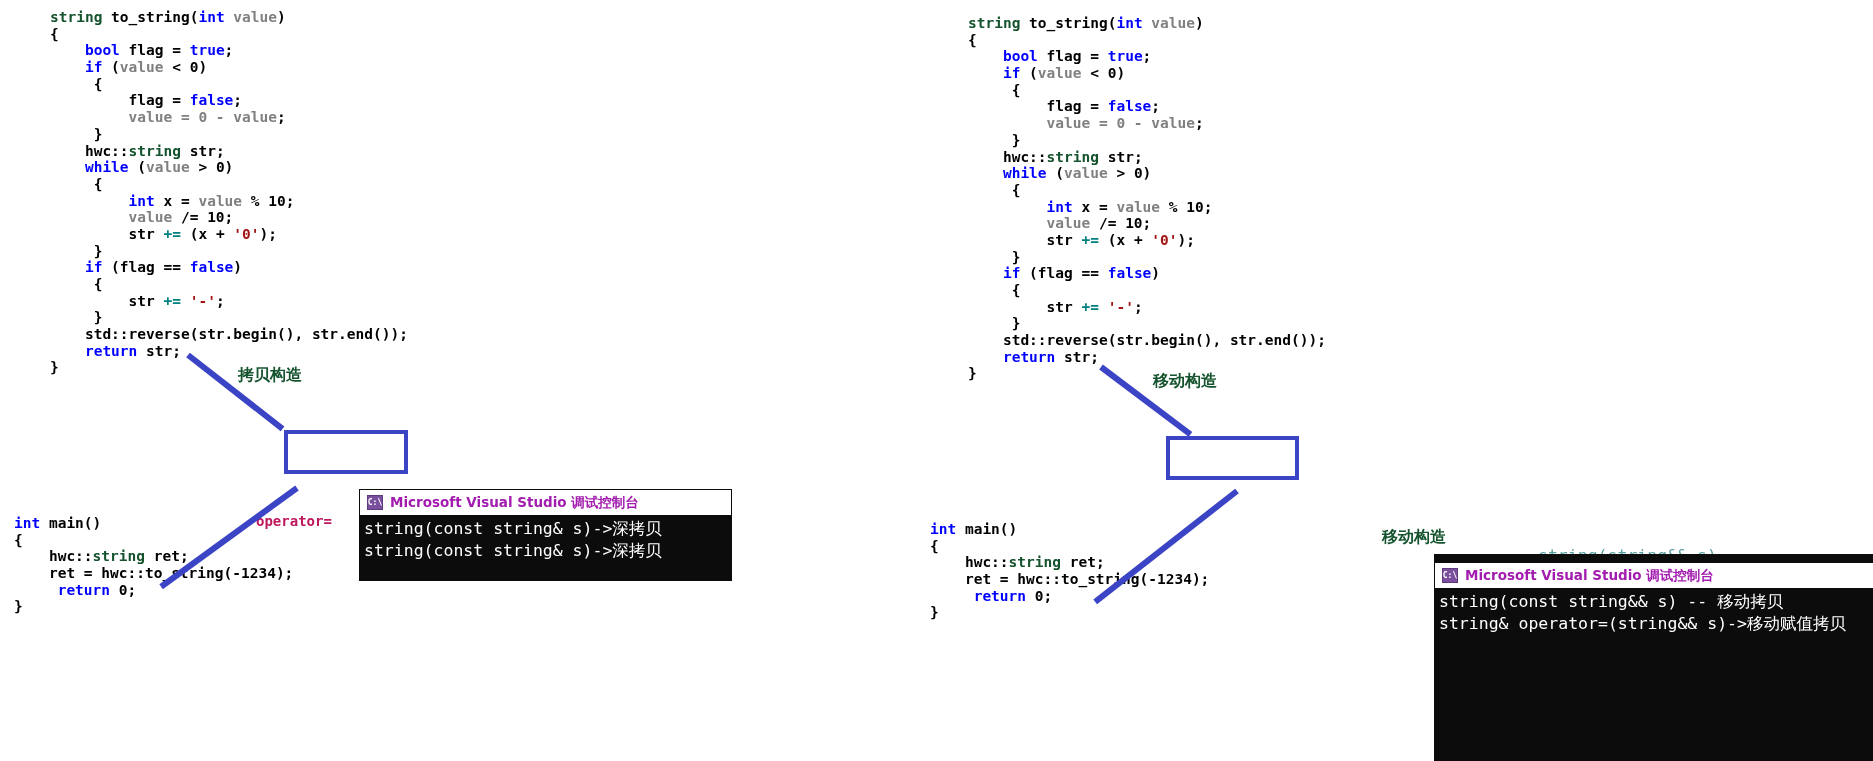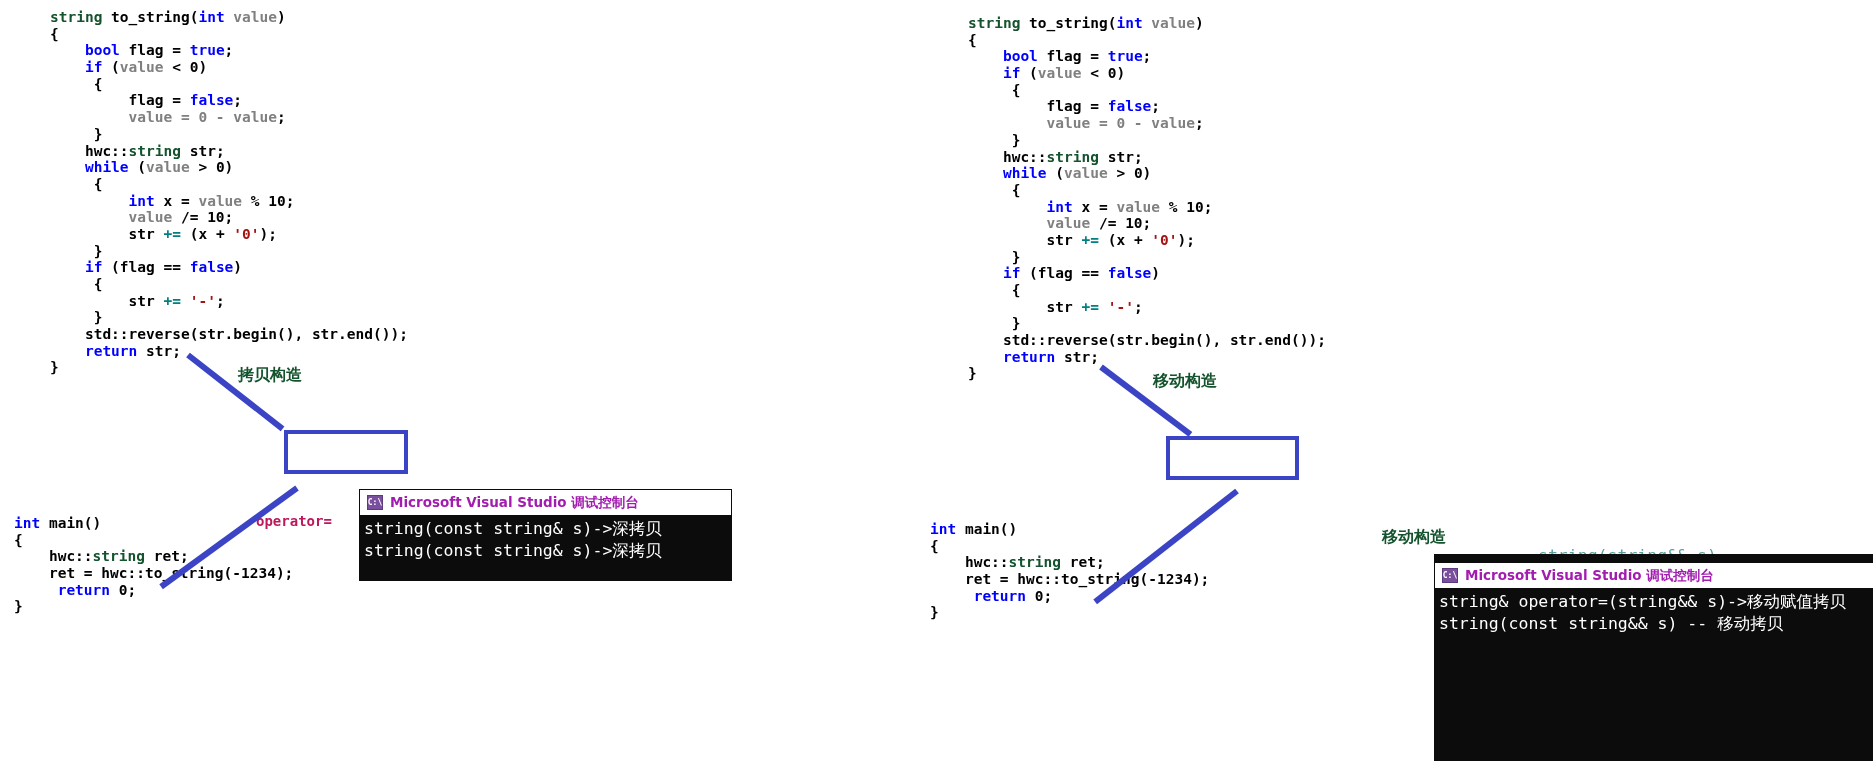--- a/index.html
+++ b/index.html
@@ -168,16 +168,16 @@
 <div class="console-ghost" style="left:1538px; top:545px;">string(string&amp;&amp; s)</div>
 
 <div class="console" style="left:1435px; top:555px; width:438px; height:206px;">
   <div class="console-title" style="margin-top:8px;">
     <span class="cmd-ico">
       <span>C:\</span>
     </span>
     <span class="tbar-text">Microsoft Visual Studio 调试控制台</span>
   </div>
   <div class="console-body" id="right-console-out">
+      <div class="console-line">string(const string&amp;&amp; s) -- 移动拷贝</div>
       <div class="console-line">string&amp; operator=(string&amp;&amp; s)-&gt;移动赋值拷贝</div>
-      <div class="console-line">string(const string&amp;&amp; s) -- 移动拷贝</div>
     </div>
 </div>
 
 </body></html>

